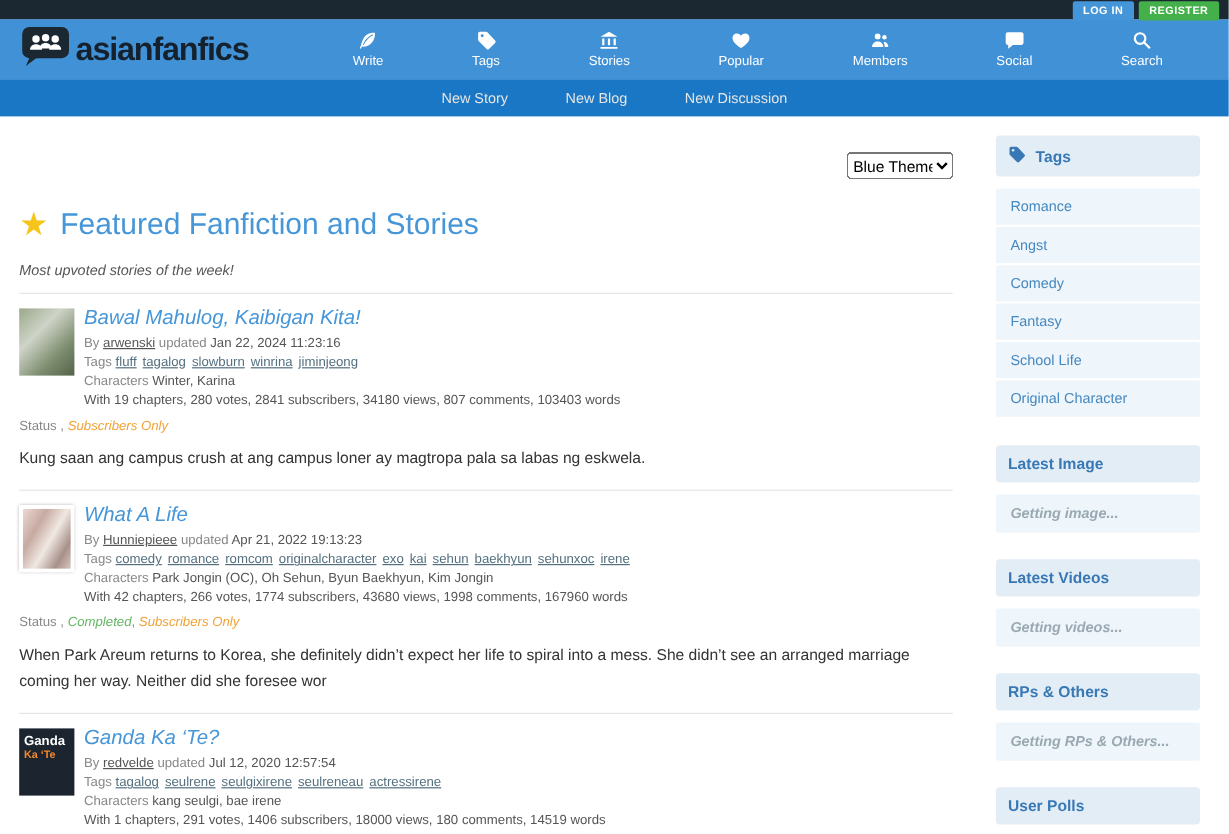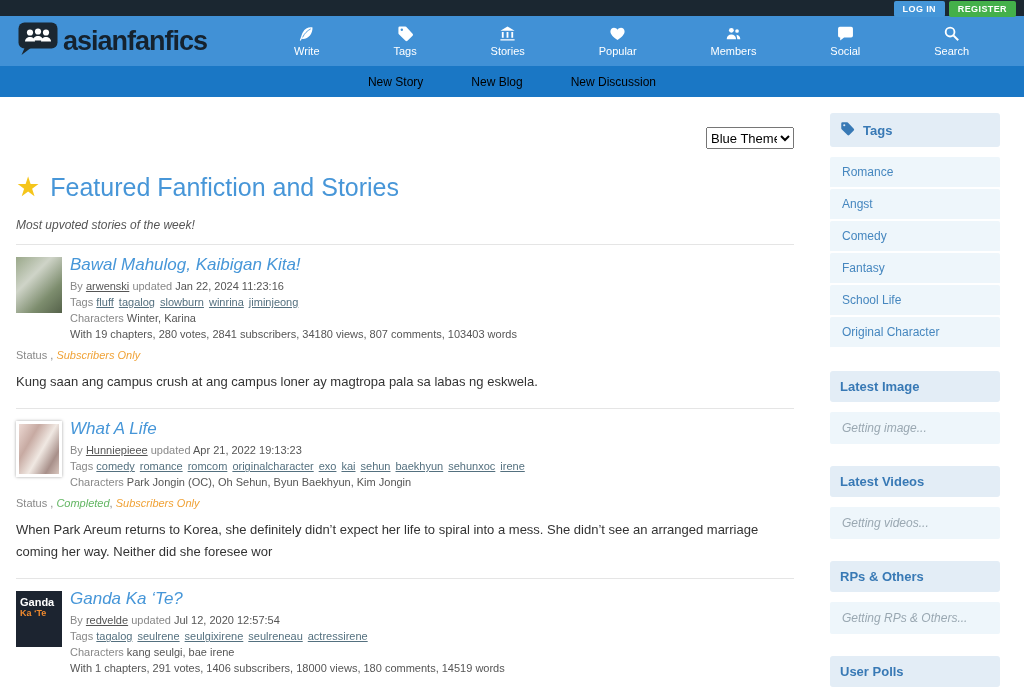--- a/index.html
+++ b/index.html
@@ -18,21 +18,21 @@
   .logo { display:flex; align-items:center; gap:5px; cursor:pointer; }
   .logo-text { font-size:27px; font-weight:bold; color:#15222e; letter-spacing:-1px; }
   .mainnav { flex:1; display:flex; justify-content:space-around; margin-left:50px;text-align:center; }
   .nav-item { display:flex; flex-direction:column; align-items:center; gap:3px; cursor:pointer;
     color:#fff; font-size:11px; text-decoration:none; }
   .nav-item .nav-icon { height:17px; display:flex; align-items:center; }
 
   
   .subnav { height:31px; background:#1a77c5; display:flex; justify-content:center;
     align-items:center; gap:48px; }
-  .subnav a { color:#000000; font-size:12px; text-decoration:none; cursor:pointer; }
+  .subnav a { color:#e5e5e5; font-size:12px; text-decoration:none; cursor:pointer; }
 
   
   .wrapper { display:flex; gap:36px; padding:0 24px 0 16px; }
   .content { flex:1; min-width:0; }
   .sidebar { width:170px; flex:none; margin-top:16px; display:flex; flex-direction:column; gap:22px; }
 
   
   .theme-row { text-align:right; margin:30px 0 12px; }
   .theme-row select { width:88px; height:22px; font-size:13px;
     font-family:"Liberation Sans", sans-serif; }
@@ -69,21 +69,21 @@
   .st-subscribers { color:#f0a236; }
   .description { font-size:13px; color:#333; margin-top:10px; line-height:1.65; }
 
   
   .side-header { background:#e3edf6; border-radius:3px; padding:8px 10px; display:flex;
     align-items:center; gap:8px; color:#3879b5; font-weight:bold; font-size:13px; }
   .side-list { margin-top:10px; }
   .side-item { display:block; background:#eef6fb; border-bottom:2px solid #fff;
     border-radius:2px; padding:8px 12px; font-size:12px; color:#4687bf; cursor:pointer; }
   .side-placeholder { margin-top:10px; background:#eef6fb; border-radius:2px;
-    padding:9px 12px; font-size:12px; font-style:italic; color:#9aa8b2; }
+    padding:9px 12px; font-size:12px; font-style:italic; color:#9aa8b2;font-weight:bold; }
 </style>
 </head>
 <body>
 
 <div class="topbar">
   <a class="tb-btn btn-login">LOG IN</a>
   <a class="tb-btn btn-register">REGISTER</a>
 </div>
 
 <header class="header">
@@ -231,20 +231,21 @@
             <span class="meta-val">Apr 21, 2022 19:13:23</span>
           </div>
           <div class="meta-line">
             <span class="meta-label">Tags</span>
             <span><span class="tag-link">comedy</span><span class="tag-link">romance</span><span class="tag-link">romcom</span><span class="tag-link">originalcharacter</span><span class="tag-link">exo</span><span class="tag-link">kai</span><span class="tag-link">sehun</span><span class="tag-link">baekhyun</span><span class="tag-link">sehunxoc</span><span class="tag-link">irene</span></span>
           </div>
           <div class="meta-line">
             <span class="meta-label">Characters</span>
             <span class="meta-val">Park Jongin (OC), Oh Sehun, Byun Baekhyun, Kim Jongin</span>
           </div>
+          <div class="meta-line meta-val">With 42 chapters, 266 votes, 1774 subscribers, 43680 views, 1998 comments, 167960 words</div>
         </div>
       </div>
       <div class="status-line">
         <span>Status</span>
         <span class="st st-completed">Completed</span><span class="st st-subscribers">Subscribers Only</span>
       </div>
       <p class="description">When Park Areum returns to Korea, she definitely didn’t expect her life to spiral into a mess. She didn’t see an arranged marriage coming her way. Neither did she foresee wor</p>
     </article>
 
     <article class="story">

